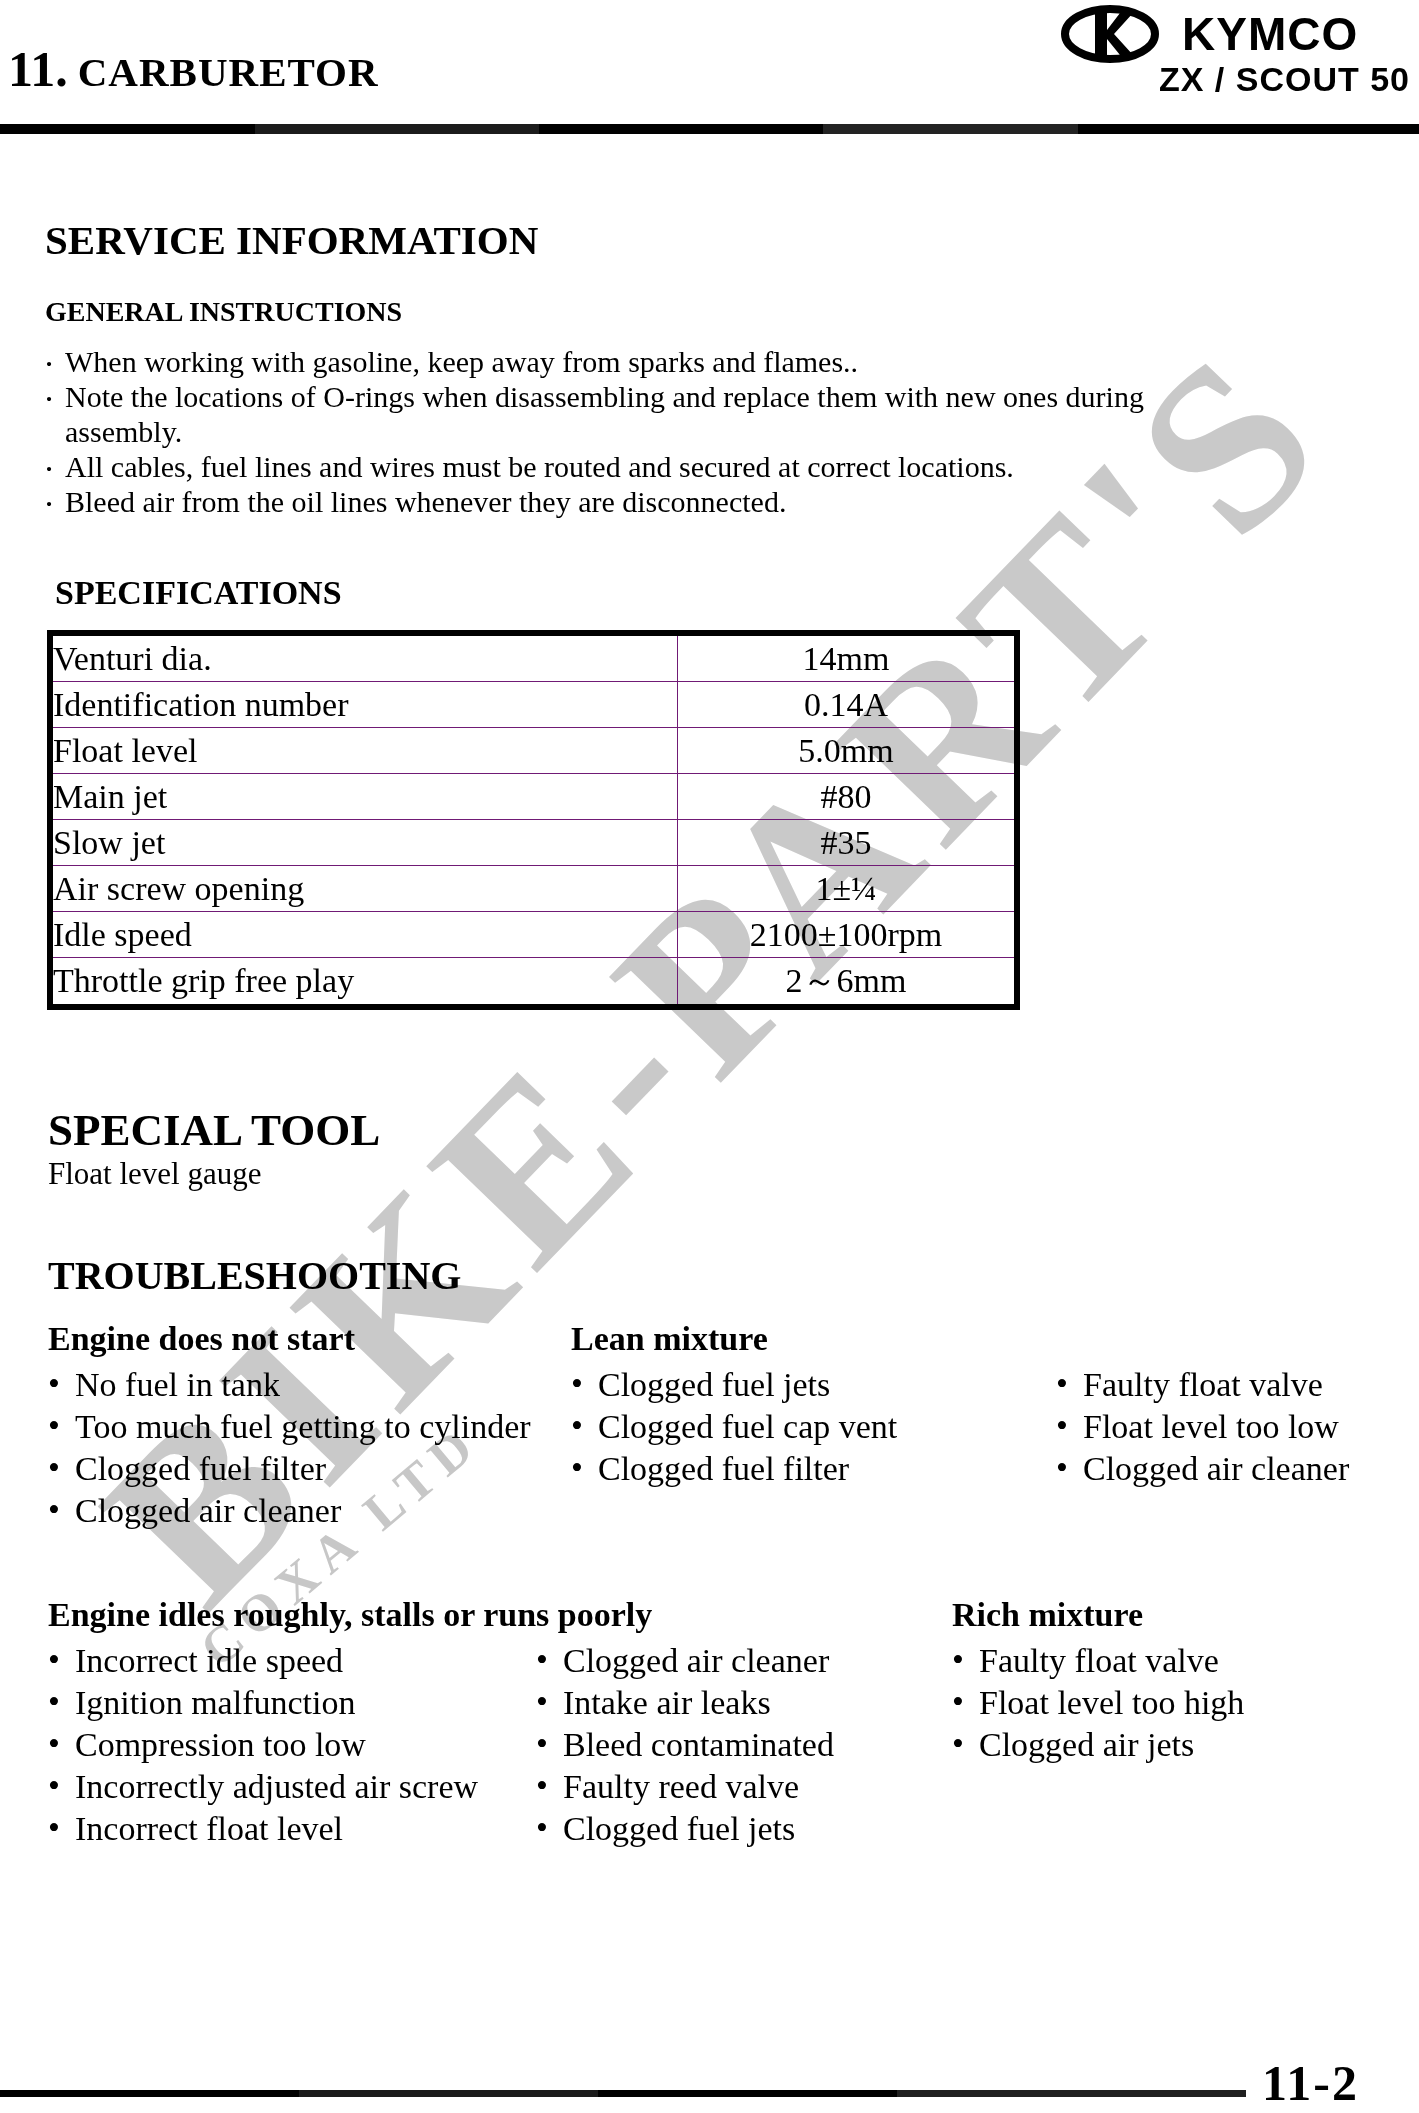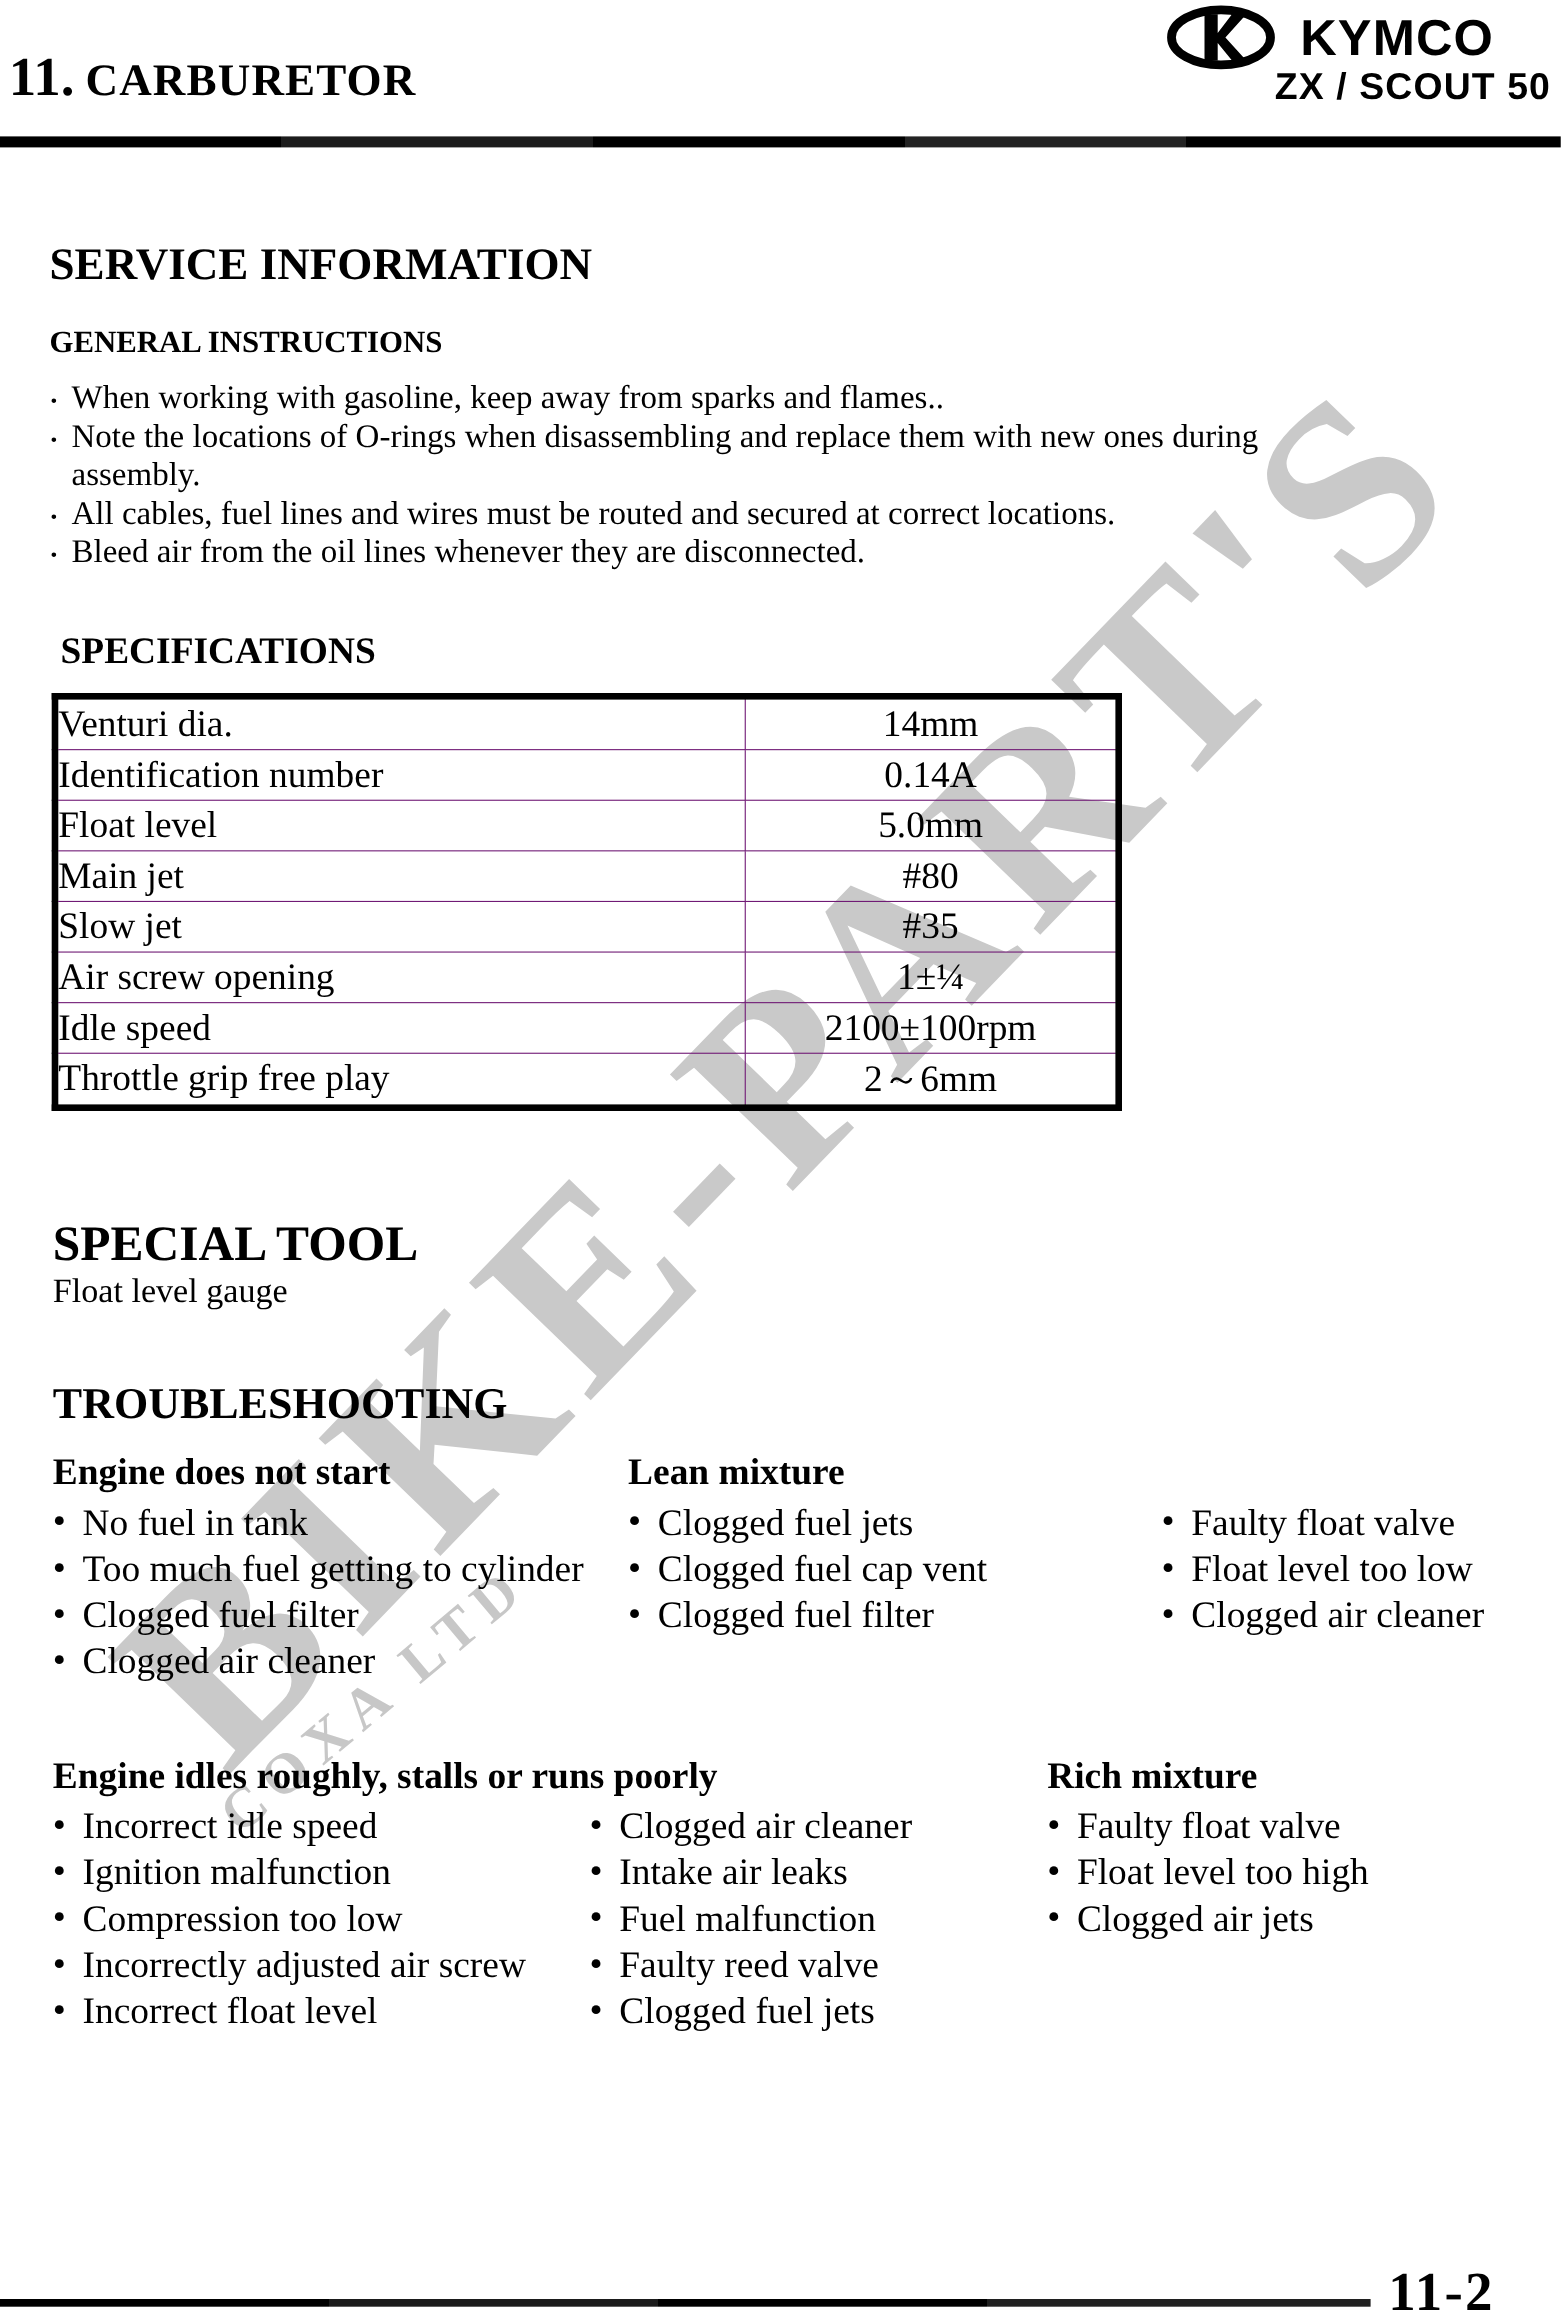--- a/index.html
+++ b/index.html
@@ -213,21 +213,21 @@
         <li>Compression too low</li>
         <li>Incorrectly adjusted air screw</li>
         <li>Incorrect float level</li>
       </ul>
     </div>
 
     <div class="ts-col" id="ts2-col2">
       <ul class="ts-list">
         <li>Clogged air cleaner</li>
         <li>Intake air leaks</li>
-        <li>Fuel malfunction</li>
+        <li>Bleed contaminated</li>
         <li>Faulty reed valve</li>
         <li>Clogged fuel jets</li>
       </ul>
     </div>
 
     <div class="ts-col" id="ts2-col3">
       <div class="ts-heading">Rich mixture</div>
       <ul class="ts-list">
         <li>Faulty float valve</li>
         <li>Float level too high</li>

